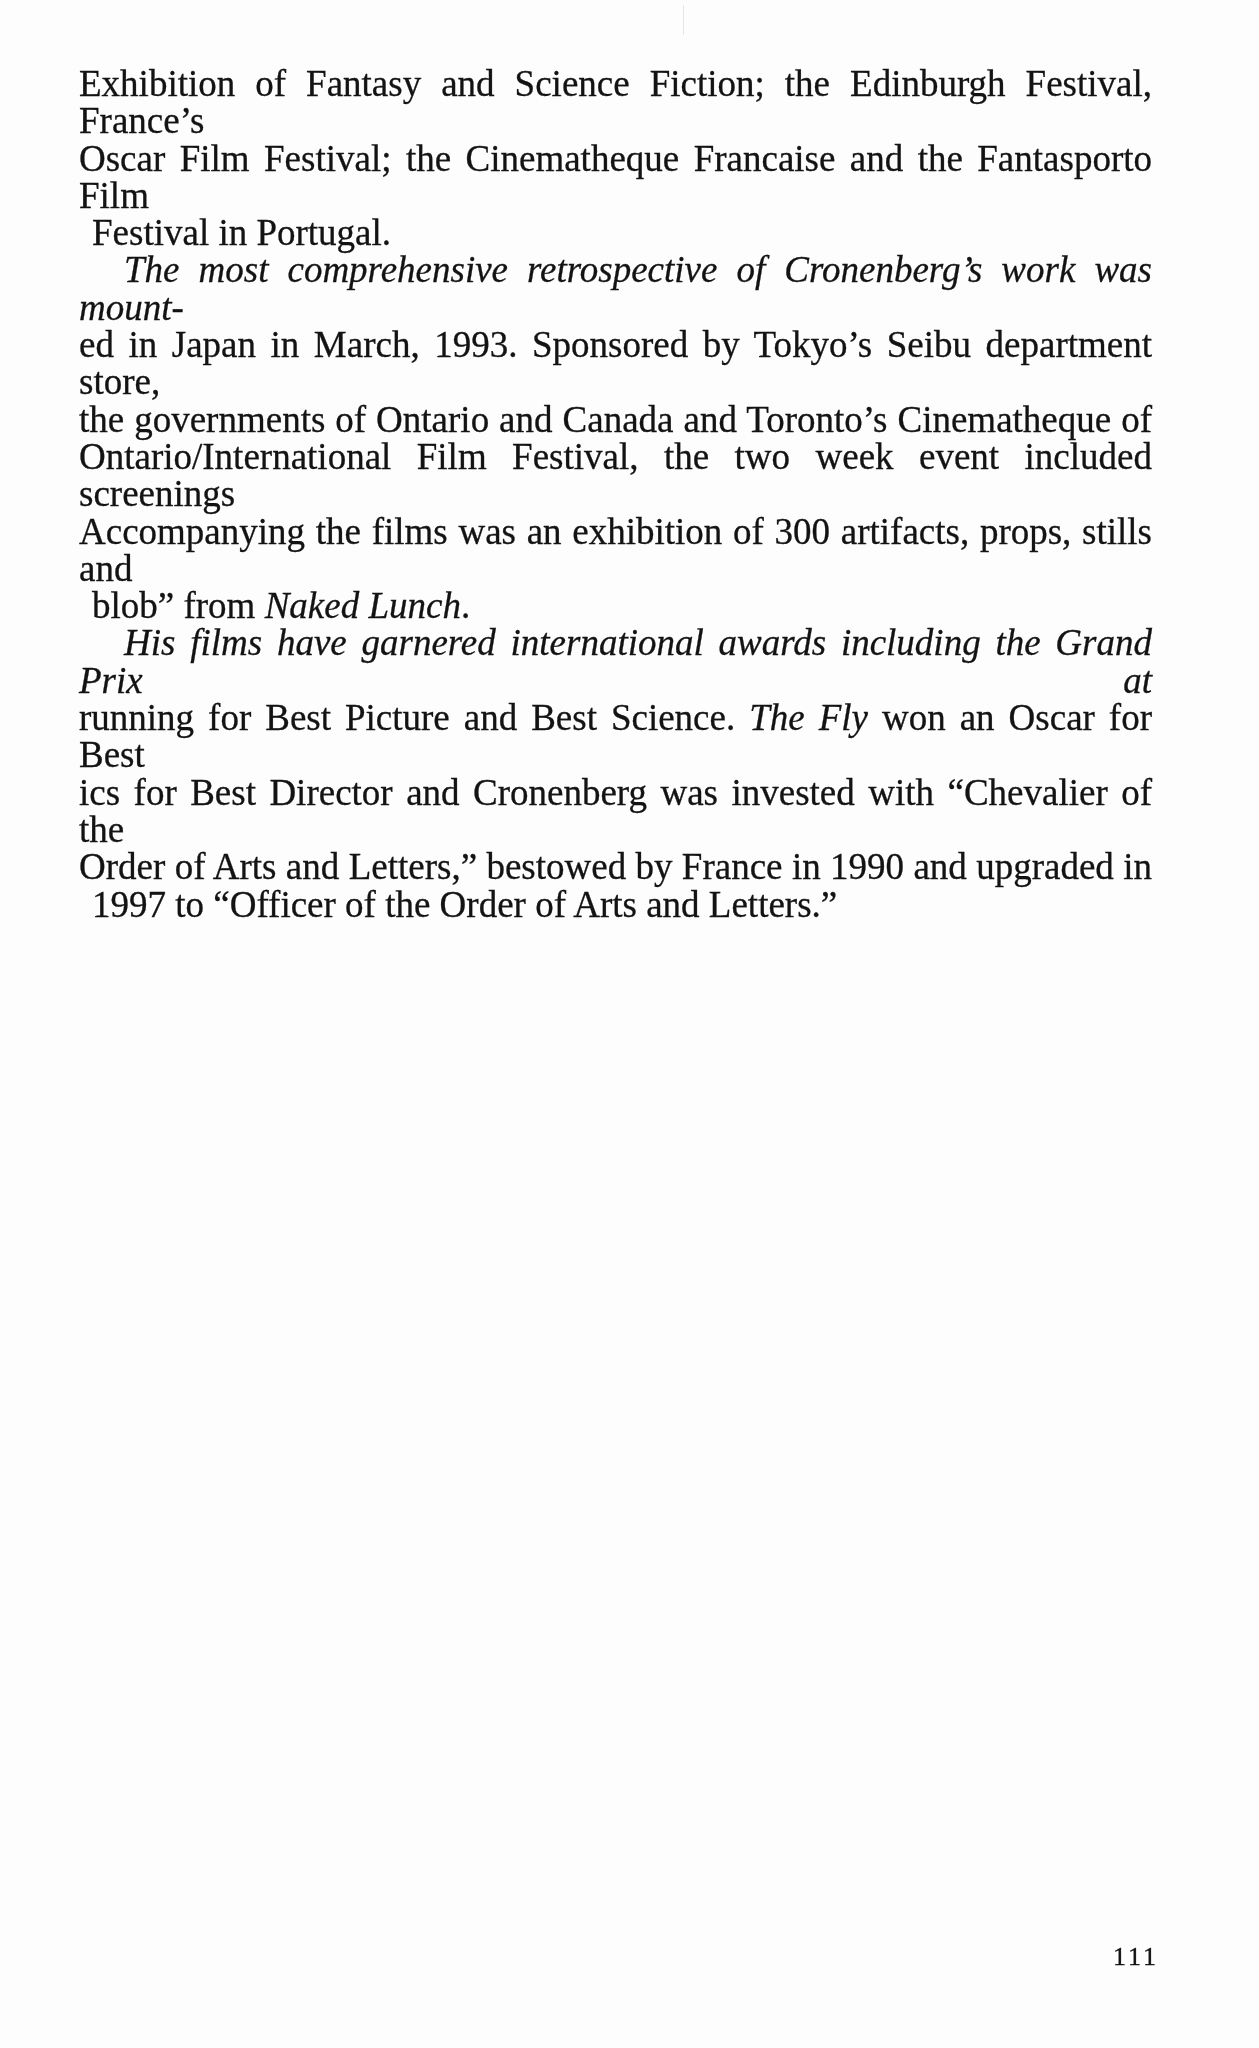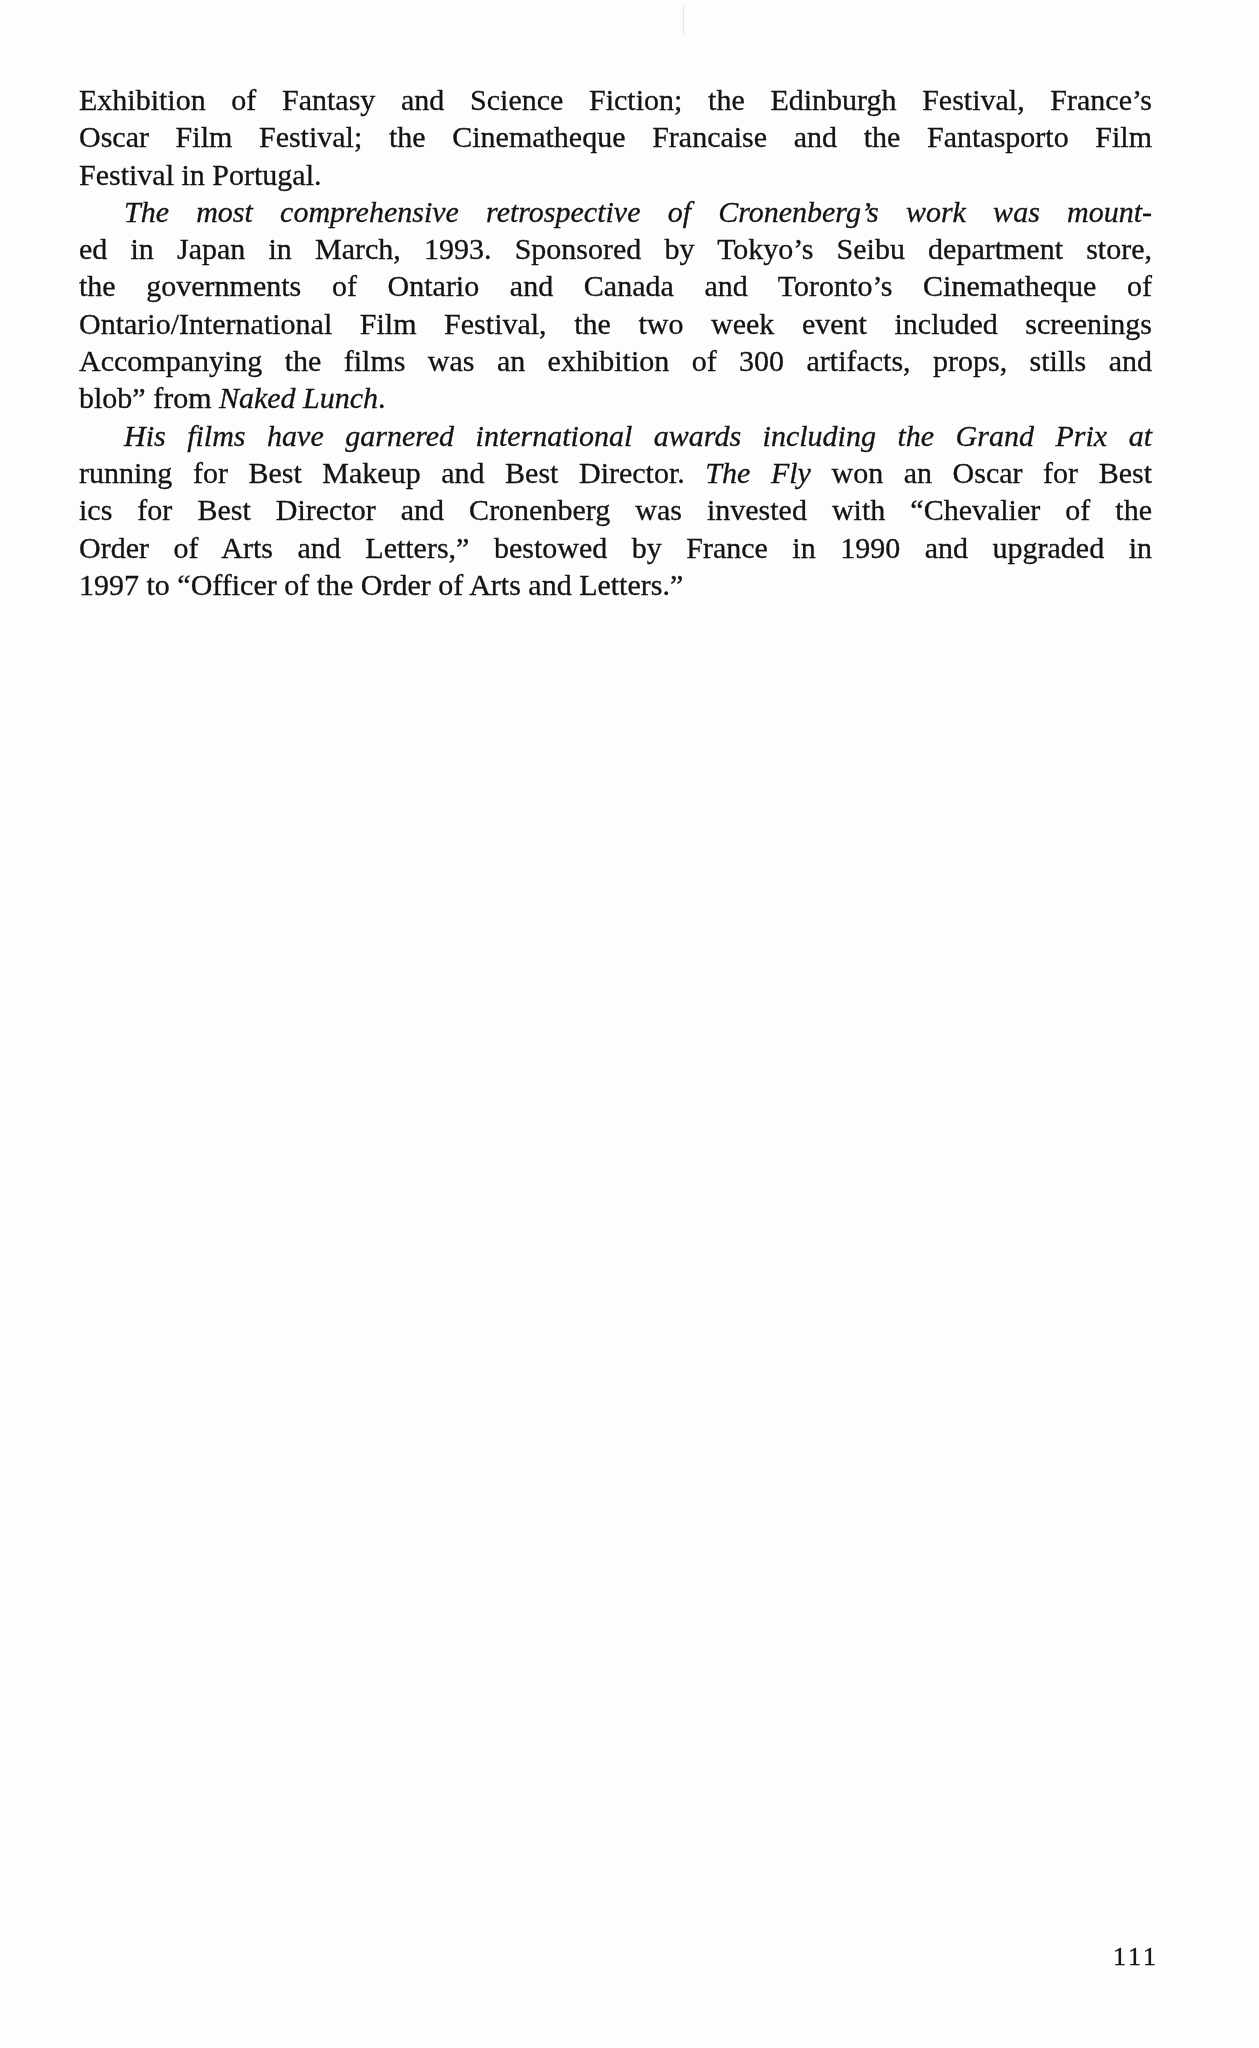--- a/index.html
+++ b/index.html
@@ -11,34 +11,35 @@
     width: 1259px;
     height: 2048px;
     background: #fdfdfd;
     overflow: hidden;
     font-family: "Liberation Serif", "DejaVu Serif", serif;
     color: #131313;
   }
   .text-block {
     position: absolute;
     left: 79px;
-    top: 81px;
+    top: 65px;
     width: 1073px;
-    font-size: 30px;
+    font-size: 37px;
     line-height: 37.3px;
     -webkit-text-stroke: 0.3px currentColor;
   }
   .line {
     text-align: justify;
     text-align-last: justify;
     white-space: normal;
   }
   .line.last {
     text-align: left;
     text-align-last: left;
+    margin-left: 13px;
   }
   .line.indent {
     text-indent: 45px;
     font-style: italic;
   }
   .italic {
     font-style: italic;
     text-align: right;
   }
   .page-number {
@@ -68,19 +69,19 @@
       <div class="line"><span>Exhibition of Fantasy and Science Fiction; the Edinburgh Festival, France’s</span></div>
       <div class="line"><span>Oscar Film Festival; the Cinematheque Francaise and the Fantasporto Film</span></div>
       <div class="line last"><span>Festival in Portugal.</span></div>
       <div class="line indent"><span>The most comprehensive retrospective of Cronenberg’s work was mount-</span></div>
       <div class="line"><span>ed in Japan in March, 1993. Sponsored by Tokyo’s Seibu department store,</span></div>
       <div class="line"><span>the governments of Ontario and Canada and Toronto’s Cinematheque of</span></div>
       <div class="line"><span>Ontario/International Film Festival, the two week event included screenings</span></div>
       <div class="line"><span>Accompanying the films was an exhibition of 300 artifacts, props, stills and</span></div>
       <div class="line last"><span>blob” from </span><span class="italic">Naked Lunch</span><span>.</span></div>
       <div class="line indent"><span>His films have garnered international awards including the Grand Prix at</span></div>
-      <div class="line"><span>running for Best Makeup and Best Director. </span><span class="italic">The Fly</span><span> won an Oscar for Best</span></div>
+      <div class="line"><span>running for Best Picture and Best Science. </span><span class="italic">The Fly</span><span> won an Oscar for Best</span></div>
       <div class="line"><span>ics for Best Director and Cronenberg was invested with “Chevalier of the</span></div>
       <div class="line"><span>Order of Arts and Letters,” bestowed by France in 1990 and upgraded in</span></div>
       <div class="line last"><span>1997 to “Officer of the Order of Arts and Letters.”</span></div>
     </div>
   <div class="page-number">111</div>
 </div>
 
 </body></html>

